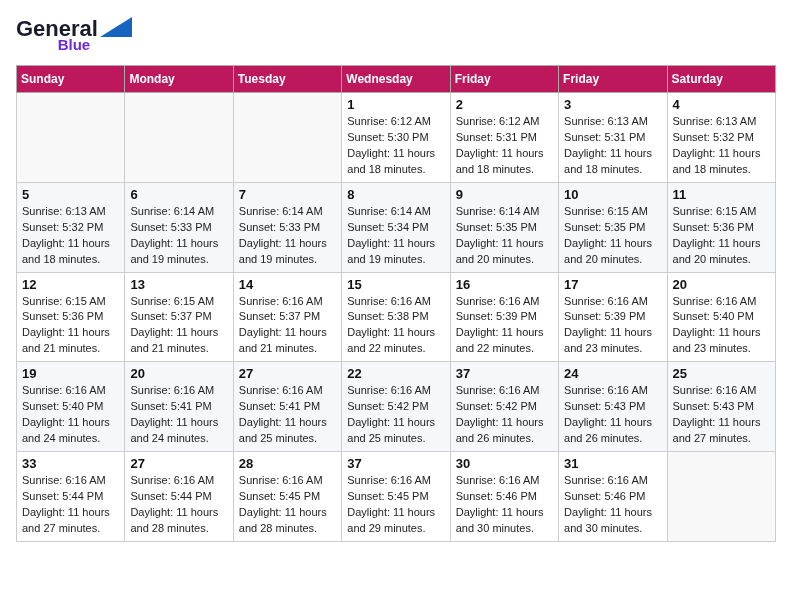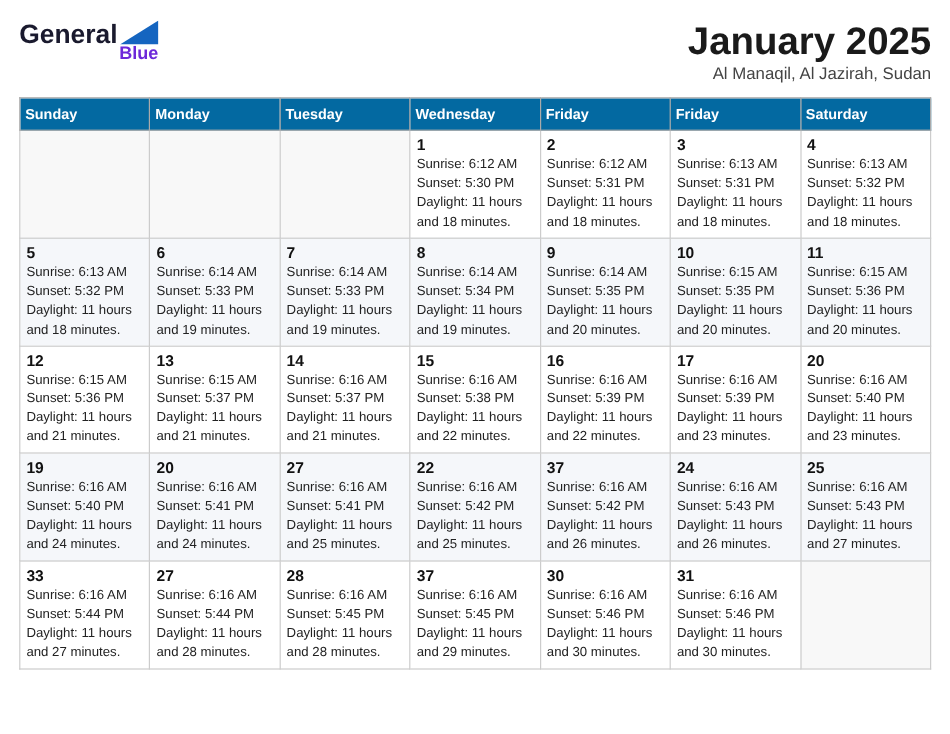--- a/index.html
+++ b/index.html
@@ -12,41 +12,41 @@
     }
     .header {
       display: flex;
       justify-content: space-between;
       align-items: flex-start;
       margin-bottom: 12px;
     }
     .logo {
       display: flex;
       flex-direction: column;
-      align-items: flex-end;
+      align-items: center;
     }
     .title-block {
       text-align: right;
     }
     .month-title {
       font-size: 32px;
       font-weight: bold;
       color: #1a1a1a;
     }
     .location {
       font-size: 14px;
       color: #444;
     }
     table {
       width: 100%;
       border-collapse: collapse;
       table-layout: fixed;
     }
     th {
-      background-color: #0369a1;
+      background-color: #be185d;
       color: #fff;
       font-size: 12px;
       padding: 6px 4px;
       text-align: left;
       border: 1px solid #aaa;
     }
     td {
       border: 1px solid #ccc;
       vertical-align: top;
       padding: 4px 4px 4px 5px;
@@ -75,24 +75,20 @@
 <div class="header">
   <div class="logo">
     <div style="display:flex; align-items:center; gap:0px;">
       <span style="font-size:22px; font-weight:bold; color:#1a1a2e;">General</span>
       <svg width="32" height="20" viewBox="0 0 32 20" style="margin-left:2px; margin-top:-4px;">
         <polygon points="0,20 32,0 32,20" fill="#1565c0"></polygon>
       </svg>
     </div>
     <span style="font-size:15px; font-weight:bold; color:#6d28d9; margin-top:-6px;">Blue</span>
   </div>
-  <div class="title-block">
-    <div class="month-title">January 2025</div>
-    <div class="location">Al Manaqil, Al Jazirah, Sudan</div>
-  </div>
 </div>
 
 <table>
   <thead>
     <tr>
     <th>Sunday</th>
         <th>Monday</th>
         <th>Tuesday</th>
         <th>Wednesday</th>
         <th>Friday</th>

